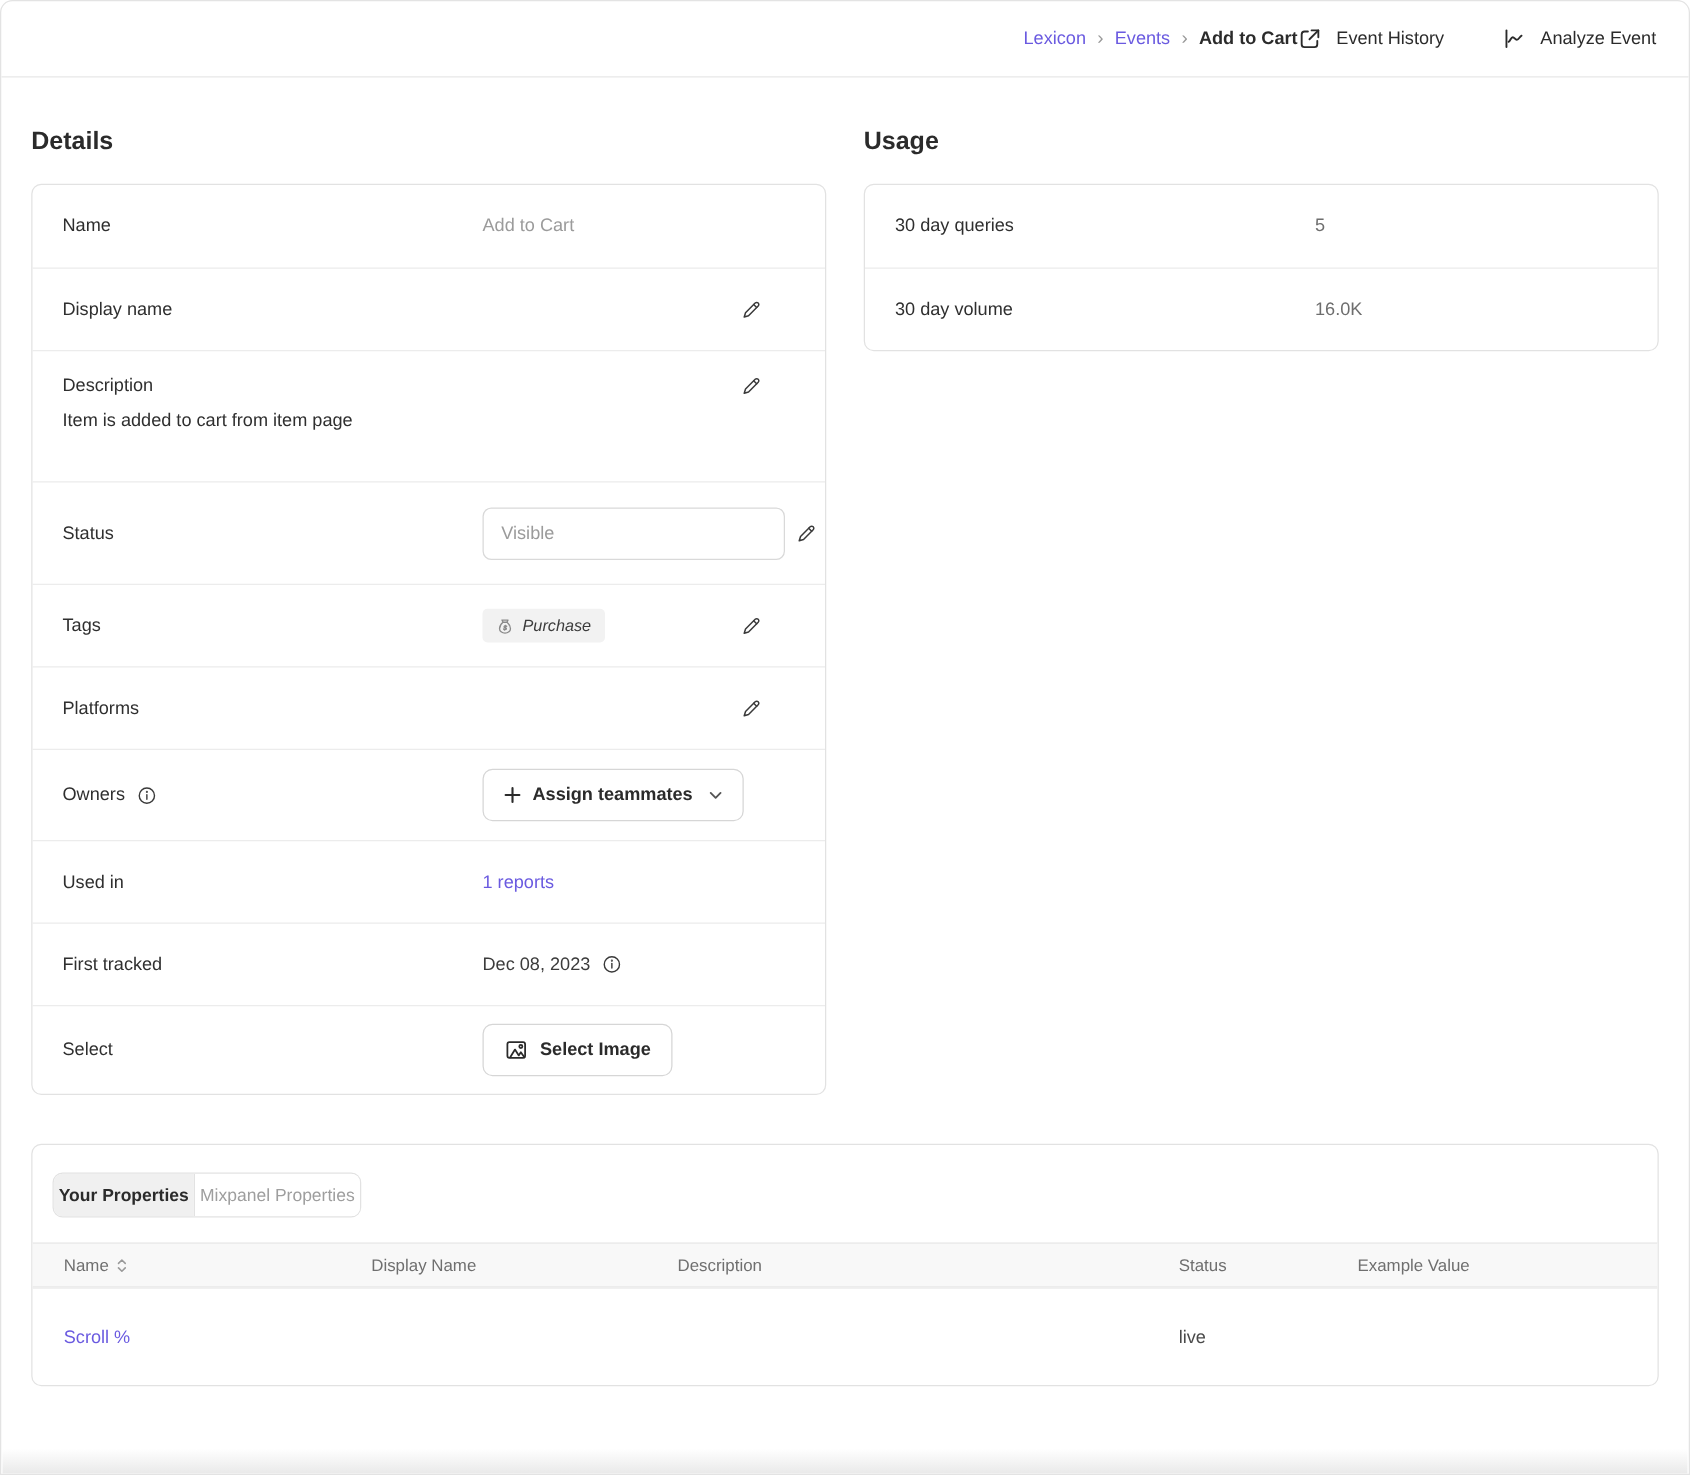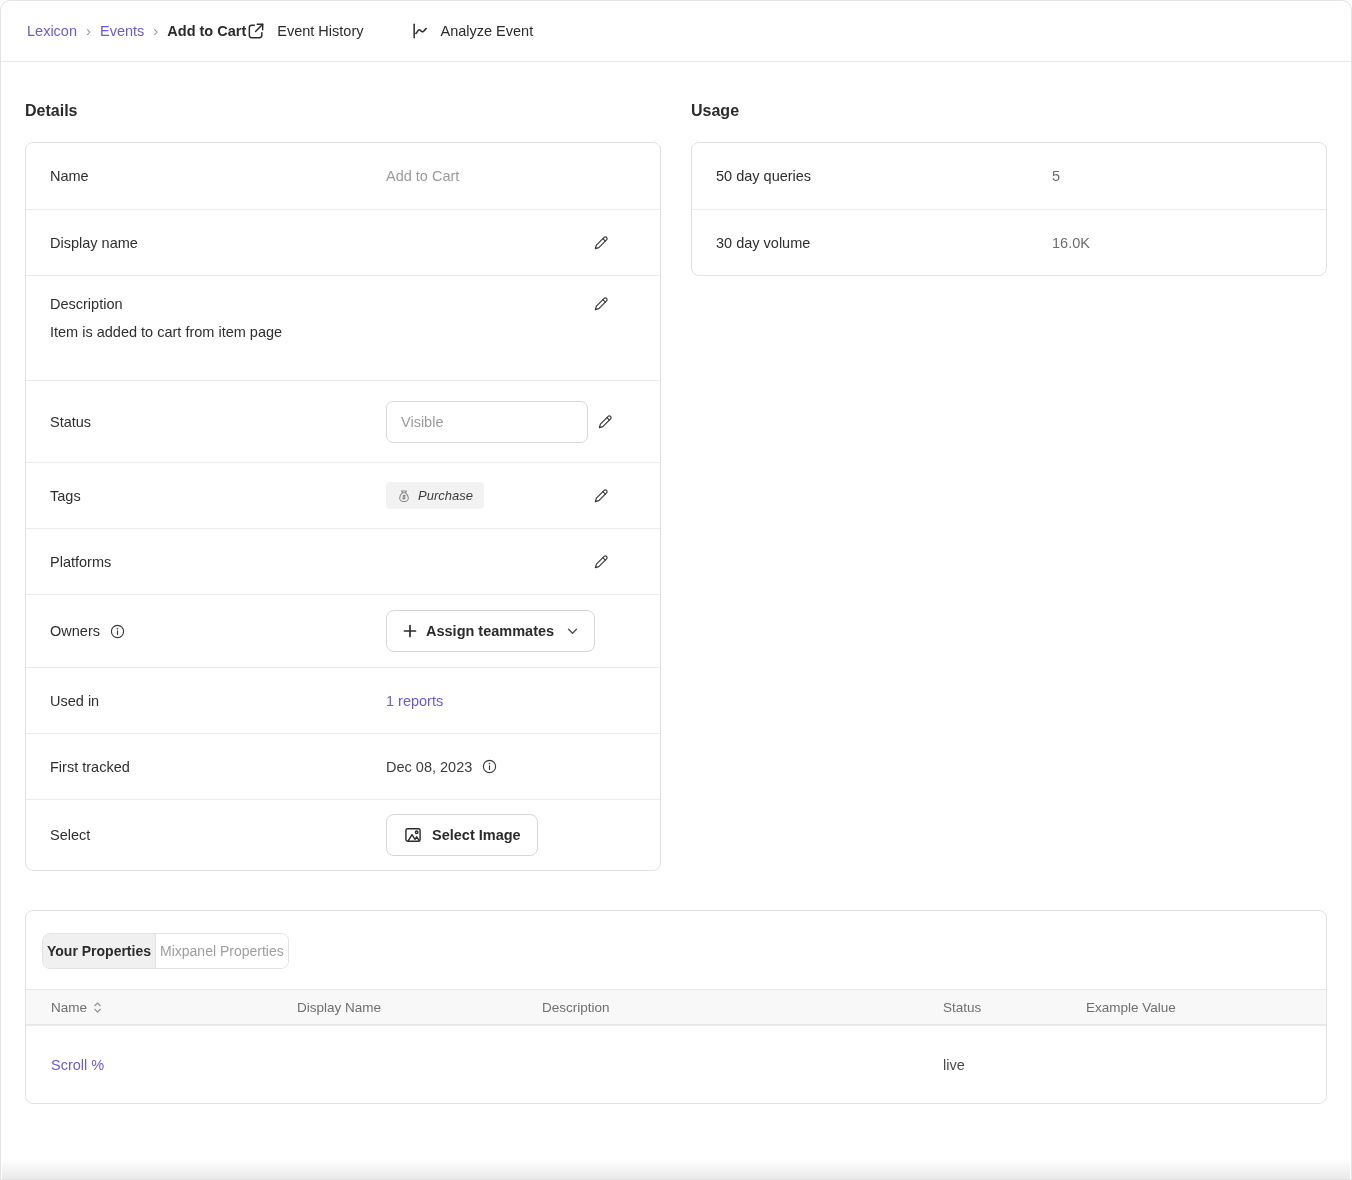--- a/index.html
+++ b/index.html
@@ -1,55 +1,55 @@
 <!DOCTYPE html>
 <html><head>
 <meta charset="utf-8">
 <style>
   * { margin:0; padding:0; box-sizing:border-box; }
   html,body { width:1352px; height:1180px; background:#fff; font-family:"Liberation Sans", sans-serif; color:#2b2b2b; }
   .page { position:relative; width:1352px; height:1180px; background:#fff; border:1px solid #e3e3e3;
           border-radius:10px 10px 0 0; overflow:hidden; }
 
   
-  .topbar { height:61px; display:flex; align-items:center; justify-content:flex-start;
+  .topbar { height:61px; display:flex; align-items:center; justify-content:flex-end;
             padding:0 26px 0 26px; border-bottom:1px solid #e8e8e8; }
   .breadcrumb { display:flex; align-items:center; gap:9px; font-size:14.5px; }
   .crumb-link { color:#6A5AE0; text-decoration:none; cursor:pointer; }
   .crumb-sep { color:#9a9a9a; font-size:15px; line-height:1; transform:translateY(-1px); }
   .crumb-current { color:#2b2b2b; font-weight:700; }
   .top-actions { display:flex; align-items:center; gap:46px; }
   .top-btn { display:flex; align-items:center; gap:11px; font-size:14.5px; font-weight:500;
              color:#2b2b2b; cursor:pointer; background:none; border:none; }
   .top-btn svg { width:20px; height:20px; stroke:#2b2b2b; }
 
   
   .content { padding:40px 24px 0 24px; }
   .grid { display:flex; gap:30px; }
   .col-left { width:636px; flex:0 0 636px; }
   .col-right { flex:1; }
-  h2.section-title { font-size:16px; font-weight:700; color:#2b2b2b; margin-bottom:22px; }
+  h2.section-title { font-size:20px; font-weight:700; color:#2b2b2b; margin-bottom:22px; }
 
   .card { border:1px solid #e2e2e2; border-radius:8px; background:#fff; }
 
   
   .drow { display:flex; align-items:center; min-height:66px; padding:0 24px; border-top:1px solid #ececec; }
   .drow:first-child { border-top:none; }
   .drow-label { flex:0 0 336px; font-size:14.5px; font-weight:500; color:#2f2f2f;
                 display:flex; align-items:center; gap:9px; }
   .drow-value { flex:1; display:flex; align-items:center; font-size:14.5px; color:#9b9b9b; }
   .drow-edit { flex:0 0 auto; margin-right:26px; margin-left:8px; cursor:pointer; display:flex; }
   .drow-edit svg { width:18px; height:18px; stroke:#3a3a3a; }
 
   .row-desc { display:block; padding:19px 24px 20px 24px; min-height:105px; }
   .row-desc .desc-top { display:flex; align-items:center; justify-content:space-between; }
   .desc-text { margin-top:11px; font-size:14.5px; color:#2f2f2f; }
 
   .row-status { min-height:82px; }
-  .status-box { width:202px; height:42px; border:1px solid #d9d9d9; border-radius:7px;
+  .status-box { width:242px; height:42px; border:1px solid #d9d9d9; border-radius:7px;
                 display:flex; align-items:center; padding:0 14px; font-size:14.5px; color:#9b9b9b; }
 
   .tag-chip { display:inline-flex; align-items:center; gap:7px; height:27px; padding:0 11px;
               background:#f2f2f2; border-radius:4px; font-size:13px; color:#3c3c3c;font-style:italic; }
   .tag-chip svg { width:14px; height:14px; stroke:#8a8a8a; }
 
   .row-owners { min-height:73px; }
   .btn-outline { display:inline-flex; align-items:center; gap:9px; height:42px; padding:0 16px;
                  border:1px solid #d6d6d6; border-radius:8px; background:#fff; cursor:pointer;
                  font-family:"Liberation Sans", sans-serif; font-size:14.5px; font-weight:600; color:#2b2b2b; }
@@ -266,21 +266,21 @@
             </div>
           </div>
 
         </div>
       </div>
 
       <div class="col-right">
         <h2 class="section-title">Usage</h2>
         <div class="card">
           <div class="drow">
-            <div class="drow-label">50 day queries</div>
+            <div class="drow-label">30 day queries</div>
             <div class="drow-value usage-value">5</div>
           </div>
           <div class="drow">
             <div class="drow-label">30 day volume</div>
             <div class="drow-value usage-value">16.0K</div>
           </div>
         </div>
       </div>
 
     </div>

